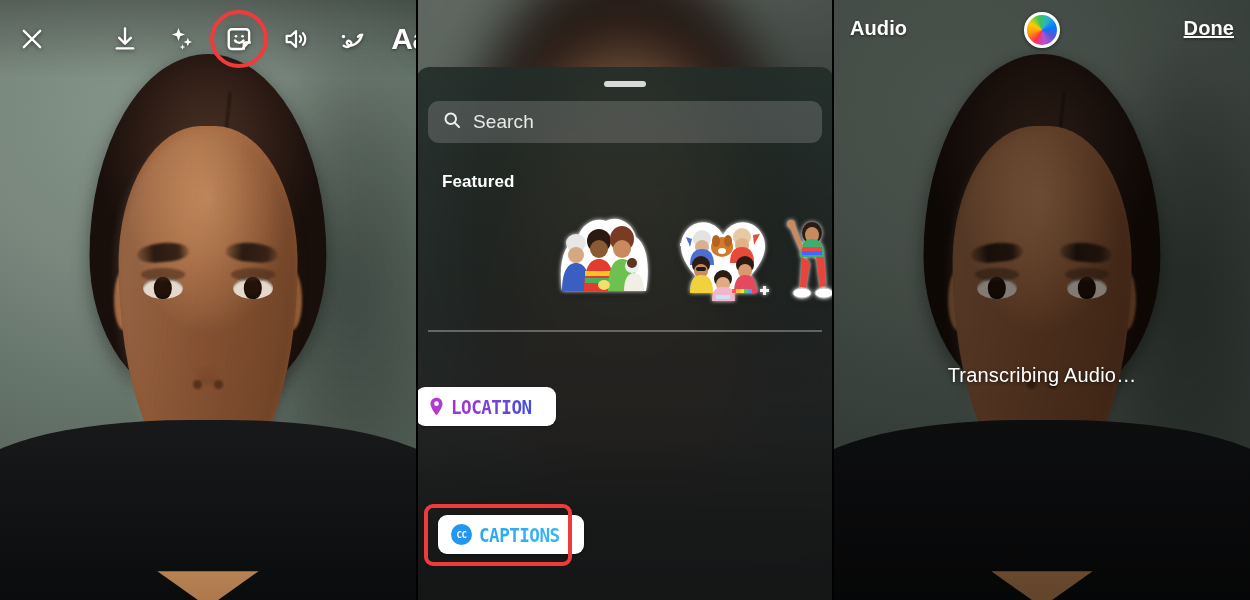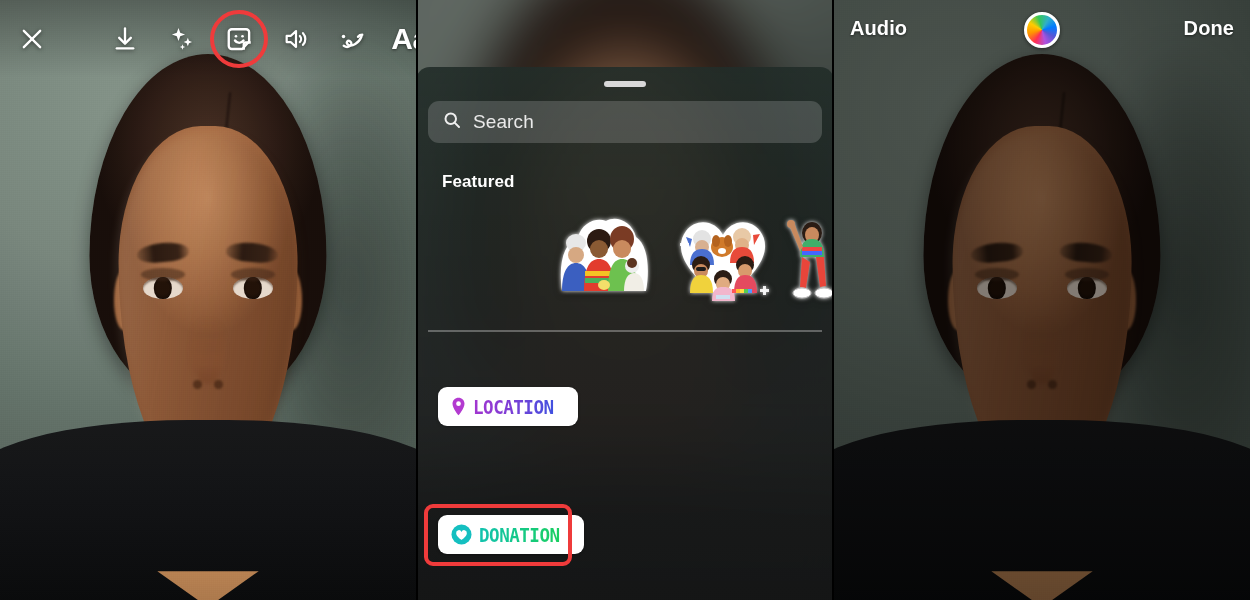--- a/index.html
+++ b/index.html
@@ -164,21 +164,21 @@
                color: #e8243c; font-size: 23px; font-weight: 700; font-style: italic;
                letter-spacing: .5px; font-family: "Liberation Serif", serif; }
 
   .sticker-art { position: relative; width: 100%; height: 100%;
                  filter: drop-shadow(0 0 2px rgba(255,255,255,.95)) drop-shadow(0 2px 3px rgba(0,0,0,.4)); }
 
   .divider { position: absolute; left: 12px; right: 12px; top: 263px;
              height: 1.5px; background: rgba(255,255,255,.30); }
 
   .pill-row { position: absolute; left: 0; right: 0; display: flex; align-items: center; }
-  #pill-row-1 { top: 320px; padding-left: 22px; gap: 14px; }
+  #pill-row-1 { top: 320px; gap: 14px; }
   #pill-row-2 { top: 448px; padding-left: 22px; gap: 14px; }
   .pill {
     background: #fff; border-radius: 9px; height: 39px; padding: 0 13px;
     display: inline-flex; align-items: center; gap: 7px; flex: none;
     box-shadow: 0 1px 3px rgba(0,0,0,.28);
   }
   .pill-label {
     font-family: "DejaVu Sans Mono", monospace;
     font-size: 20px; font-weight: 700; letter-spacing: -.6px;
     -webkit-background-clip: text; background-clip: text; color: transparent;
@@ -199,21 +199,21 @@
   .hl-rect { position: absolute; border: 4px solid #ef3b3b; border-radius: 9px; }
 
   
   #panel-right { width: 416px; }
   #panel-right .dim { position: absolute; inset: 0; background: rgba(0,0,0,.46); }
   .r-topbar { position: absolute; top: 0; left: 0; right: 0; height: 58px;
               display: flex; align-items: center; z-index: 5; }
   .r-btn { color: #fff; font-size: 20px; font-weight: 700; letter-spacing: .1px;
            text-shadow: 0 1px 3px rgba(0,0,0,.55); }
   #cancel-button { position: absolute; left: 16px; top: 17px; }
-  #done-button { position: absolute; right: 16px; top: 17px; }
+  #done-button { position: absolute; right: 16px; top: 17px; text-decoration: underline; }
   .color-wheel {
     position: absolute; left: 50%; transform: translateX(-50%); top: 12px;
     width: 36px; height: 36px; border-radius: 50%; border: 3px solid #fff;
     background: conic-gradient(from 210deg,#ff2d55,#ff9500,#ffcc00,#34c759,#30b0c7,#007aff,#5856d6,#af52de,#ff2d55);
     box-shadow: 0 1px 4px rgba(0,0,0,.5);
   }
   .transcribe {
     position: absolute; left: 0; right: 0; top: 364px; text-align: center;
     color: #fff; font-size: 20px; font-weight: 400; letter-spacing: .2px;
     text-shadow: 0 1px 4px rgba(0,0,0,.65); z-index: 4;
@@ -452,27 +452,22 @@
                 <path d="M8 0.6C4.4.6 1.6 3.4 1.6 7c0 4.8 6.4 12.4 6.4 12.4S14.4 11.8 14.4 7c0-3.6-2.8-6.4-6.4-6.4z" fill="#b33ad0"></path>
                 <circle cx="8" cy="7" r="2.5" fill="#fff"></circle>
               </svg>
           </span>
           <span class="pill-label grad-location">LOCATION</span>
         </div>
       </div>
 
       <div class="pill-row" id="pill-row-2">
         <div class="pill">
-          <span class="heart-badge">
-            <svg width="21" height="21" viewBox="0 0 22 22">
-                <circle cx="11" cy="11" r="10.5" fill="#14bfc0"></circle>
-                <path d="M11 16.6S5.4 13.1 5.4 9.6A2.9 2.9 0 0 1 11 8.3a2.9 2.9 0 0 1 5.6 1.3c0 3.5-5.6 7-5.6 7z" fill="#fff"></path>
-              </svg>
-          </span>
-          <span class="pill-label grad-donation">DONATION</span>
+          <span class="cc-badge">CC</span>
+          <span class="pill-label grad-captions">CAPTIONS</span>
         </div>
       </div>
 
       <div class="hl-rect" style="left:8px;top:437px;width:148px;height:62px"></div>
     </div>
   </div>
 
   <div class="seam" style="left:832px"></div>
 
   <div class="panel" id="panel-right">
@@ -510,15 +505,16 @@
       <div class="photo-grain"></div>
     </div>
     <div class="dim"></div>
 
     <div class="r-topbar">
       <div class="r-btn" id="cancel-button">Audio</div>
       <div class="color-wheel"></div>
       <div class="r-btn" id="done-button">Done</div>
     </div>
 
+    <div class="transcribe">Transcribing Audio…</div>
   </div>
 
 </div>
 
 </body></html>

